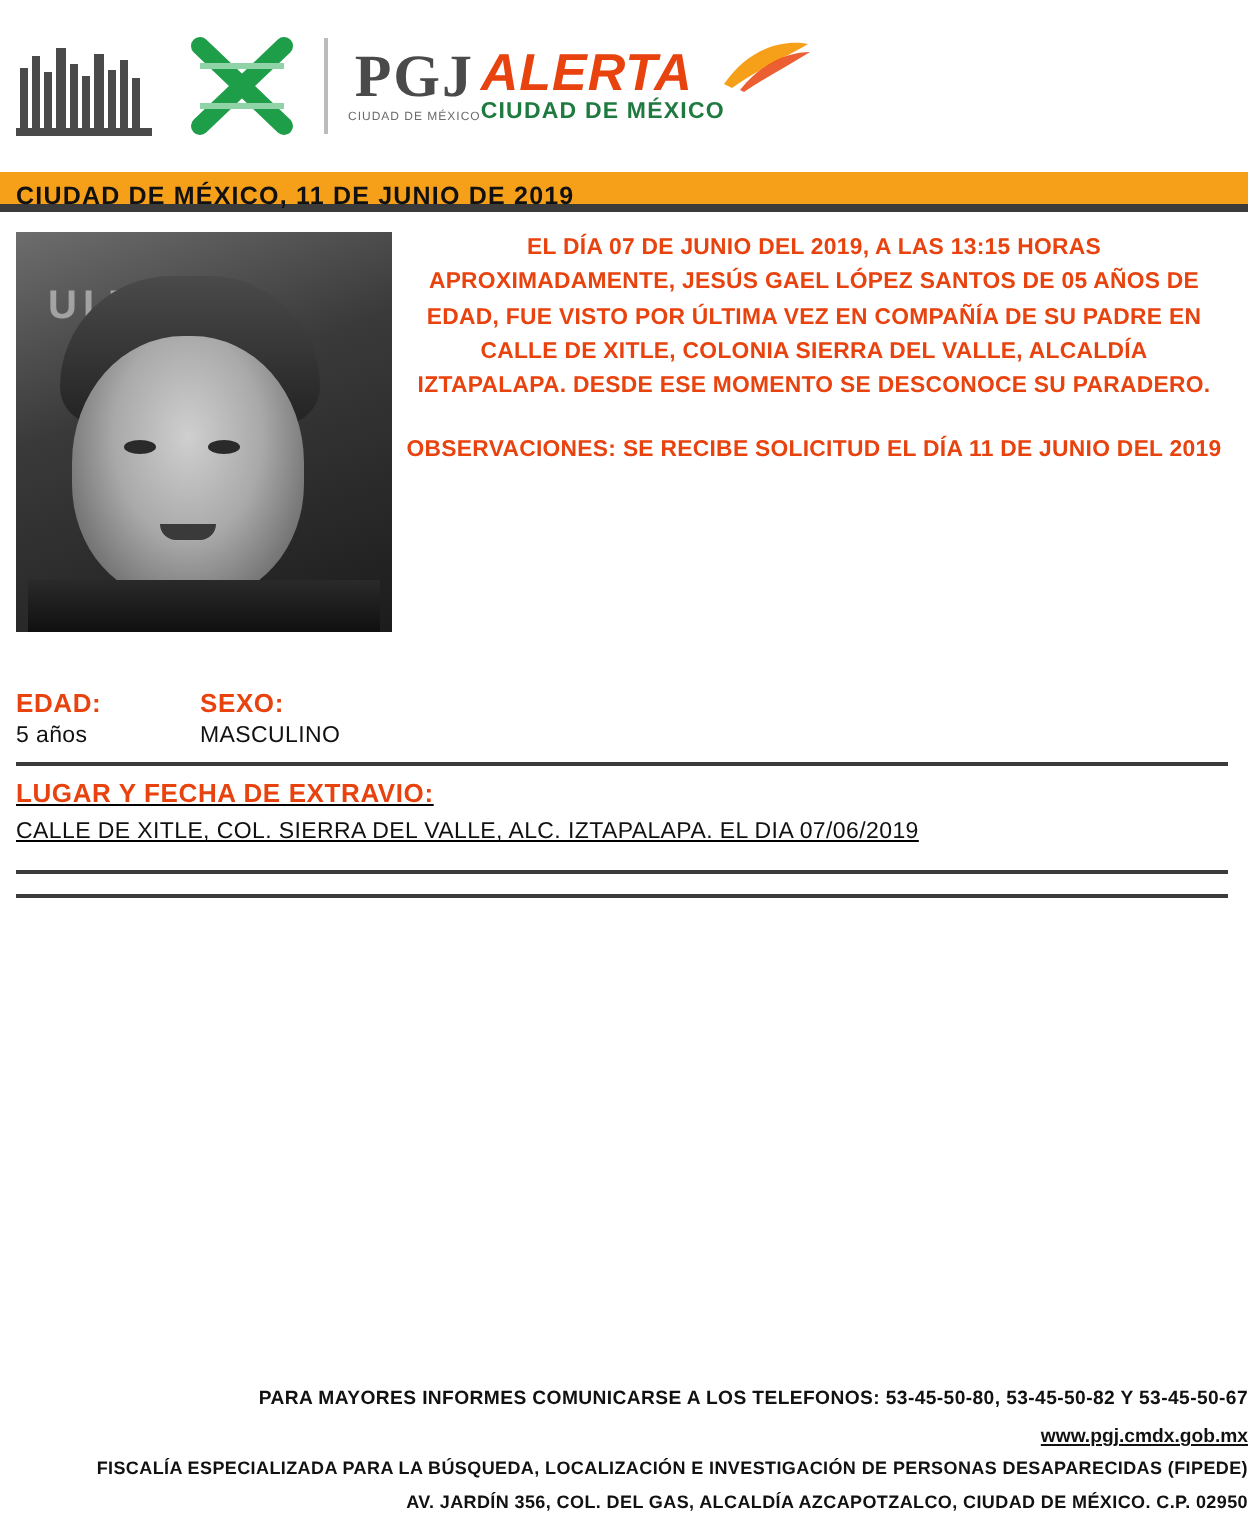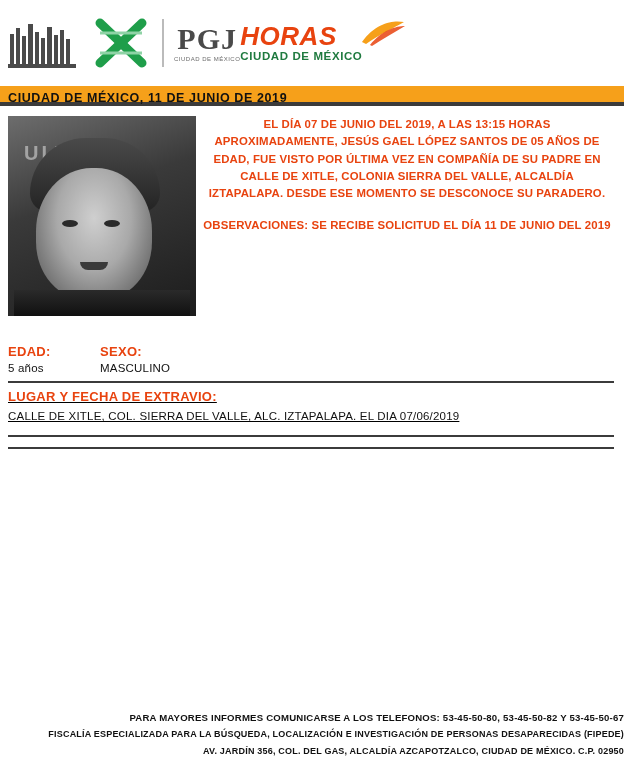--- a/index.html
+++ b/index.html
@@ -205,21 +205,21 @@
 
 
     <div class="alerta-block">
       <div class="alerta-wrap">
         <div class="swoosh">
           <svg width="46" height="26" viewBox="0 0 46 26" aria-hidden="true">
             <path d="M2 22 C16 2, 34 0, 44 2 C34 8, 20 14, 6 24 Z" fill="#F6A01A"></path>
             <path d="M10 25 C22 10, 36 6, 45 6 C34 13, 22 19, 12 26 Z" fill="#E8430F" opacity="0.85"></path>
           </svg>
         </div>
-        <div class="alerta-1">HORAS</div>
+        <div class="alerta-1">ALERTA</div>
         <div class="alerta-3">CIUDAD DE MÉXICO</div>
       </div>
     </div>
   </div>
 
   <div class="citybar">CIUDAD DE MÉXICO, 11 DE JUNIO DE 2019</div>
   <div class="rule-dark"></div>
 
   <div class="main">
     <div class="photo-col">
@@ -261,17 +261,18 @@
 
     <div class="hr" style="margin-top:10px;"></div>
 
 
     <div class="hr" style="margin-top:10px;"></div>
 
   </div>
 
   <div class="footer">
     <div class="foot-line">PARA MAYORES INFORMES COMUNICARSE A LOS TELEFONOS:   53-45-50-80, 53-45-50-82 Y 53-45-50-67</div>
+    <div><a class="foot-url" href="#">www.pgj.cmdx.gob.mx</a></div>
     <div class="foot-small">FISCALÍA ESPECIALIZADA  PARA LA BÚSQUEDA, LOCALIZACIÓN E INVESTIGACIÓN DE PERSONAS DESAPARECIDAS (FIPEDE)</div>
     <div class="foot-small">AV. JARDÍN 356, COL. DEL GAS, ALCALDÍA AZCAPOTZALCO, CIUDAD DE MÉXICO. C.P. 02950</div>
   </div>
 
 </div>
 
 </body></html>

